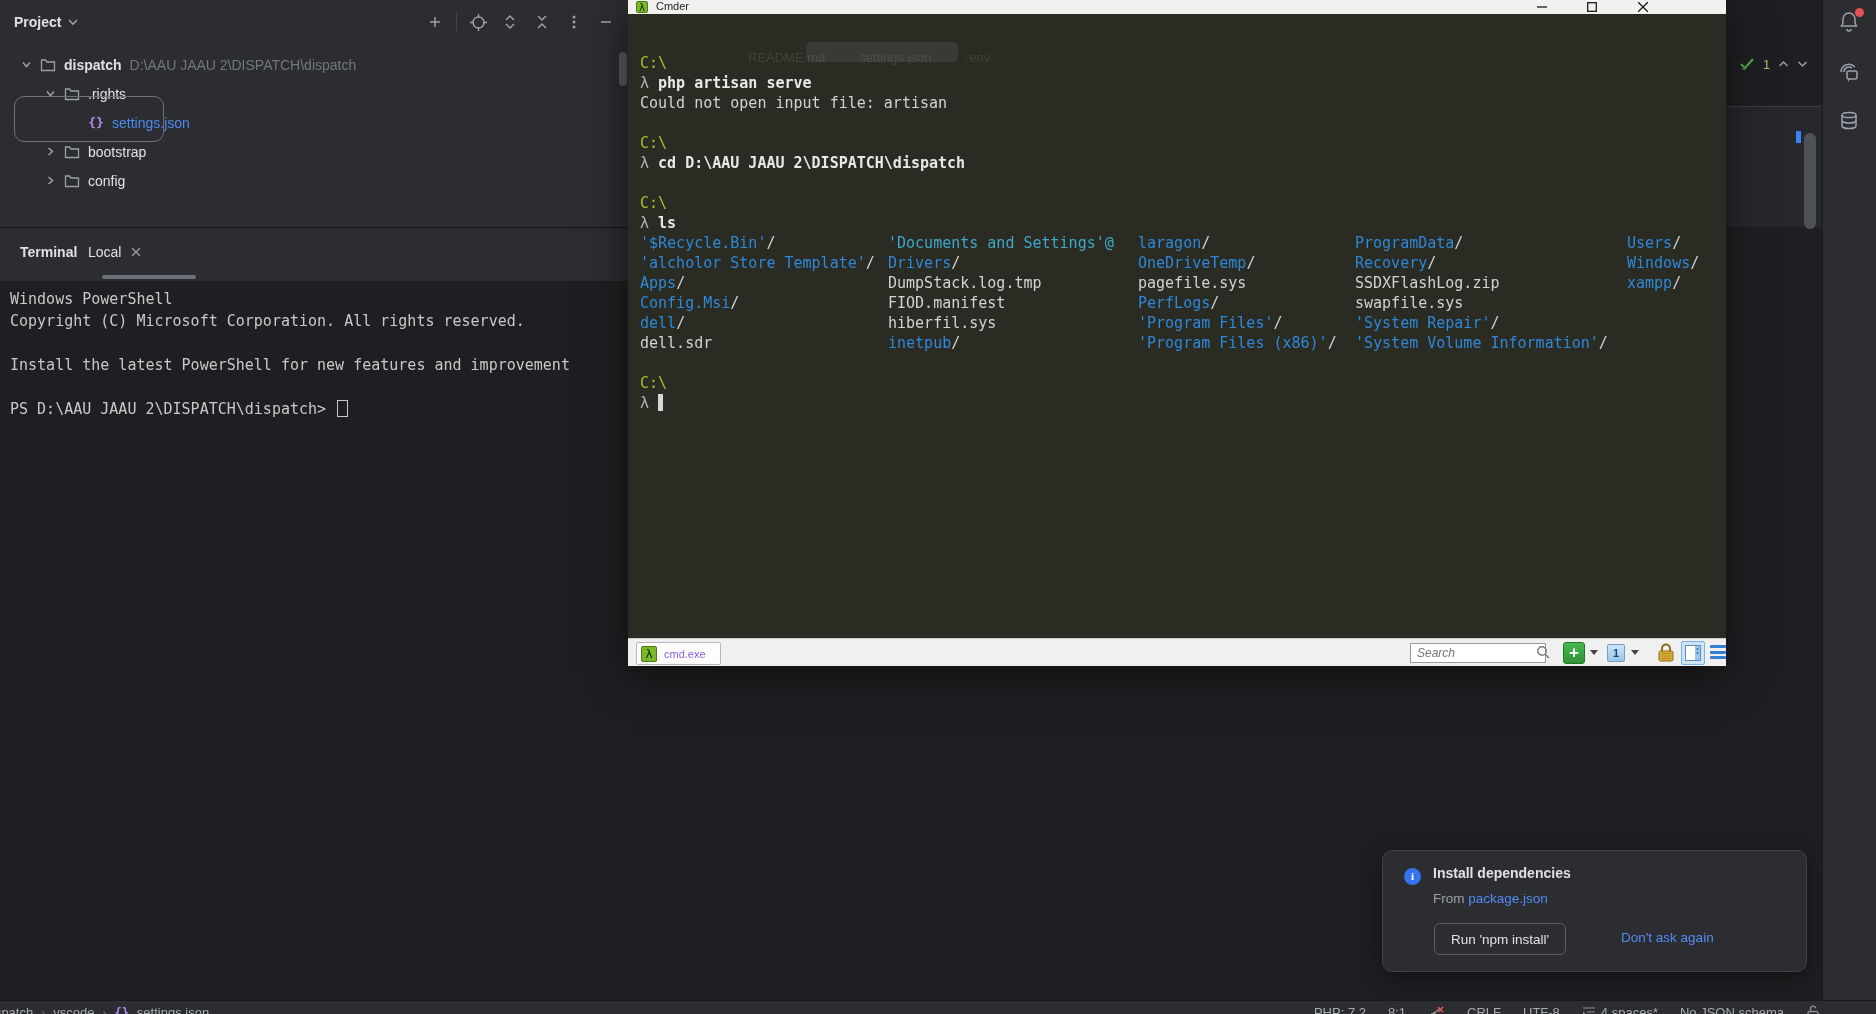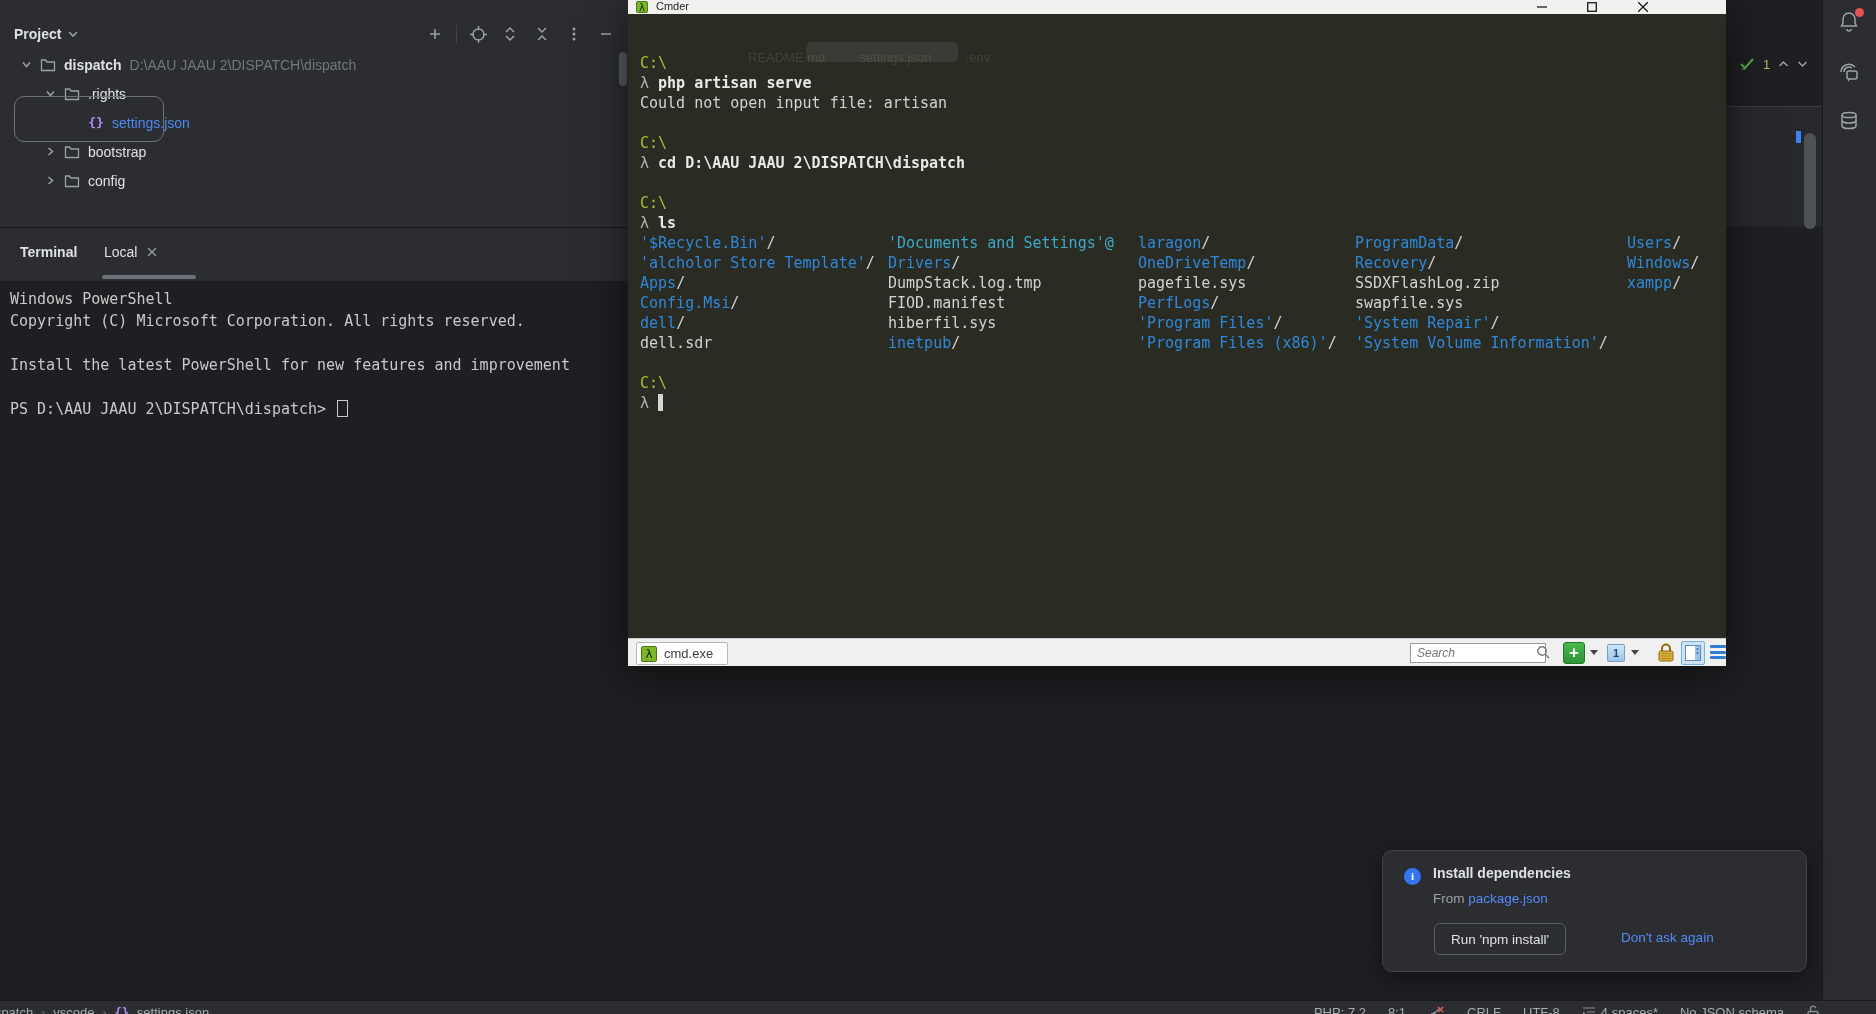--- a/index.html
+++ b/index.html
@@ -2,21 +2,21 @@
 <html><head>
 <meta charset="utf-8">
 <style>
   * { margin:0; padding:0; box-sizing:border-box; }
   html,body { width:1876px; height:1014px; overflow:hidden; }
   body { position:relative; background:#1e1f22; font-family:"Liberation Sans",sans-serif; -webkit-font-smoothing:antialiased; }
   .abs { position:absolute; }
 
   
   #project-panel { left:0; top:0; width:628px; height:227px; background:#2b2d30; overflow:hidden; }
-  #project-header { position:absolute; left:0; top:12px; width:628px; height:44px; display:flex; align-items:center; }
+  #project-header { position:absolute; left:0; top:0; width:628px; height:44px; display:flex; align-items:center; }
   #project-title { margin-left:14px; color:#dfe1e5; font-size:14px; font-weight:700; }
   .hdr-chev { margin-left:6px; }
   #project-toolbar { position:absolute; top:0; height:44px; left:424px; display:flex; align-items:center; gap:10px; color:#9da0a8; }
   .tb-icon { width:22px; height:22px; display:flex; align-items:center; justify-content:center; border-radius:4px; }
   .tb-sep { width:1px; height:18px; background:#43454a; }
   .tree-row { position:relative; height:29px; display:flex; align-items:center; color:#dfe1e5; font-size:14px; white-space:nowrap; }
   #tree { position:absolute; left:0; top:50px; width:628px; }
   .tree-sel { position:absolute; left:16px; right:8px; top:1px; bottom:1px; background:#43454a; border-radius:8px; z-index:0; }
   .tree-row > * { position:relative; z-index:1; }
   .t-chev { width:20px; display:inline-flex; justify-content:center; }
@@ -25,21 +25,21 @@
   .t-path { margin-left:8px; color:#73777d; }
   .t-blue { color:#4d8bf0; }
   .braces { color:#b48af7; font-family:"DejaVu Sans Mono",monospace; font-weight:700; font-size:13px; }
   #ghost-box { left:14px; top:96px; width:150px; height:46px; border:1px solid #6e7176; border-radius:10px; z-index:3; }
   #panel-scroll-thumb { left:619px; top:52px; width:8px; height:34px; background:#56595f; border-radius:4px; z-index:4; }
 
   
   #terminal-panel { left:0; top:227px; width:628px; height:773px; background:#1e1f22; border-top:1px solid #16171a; }
   #terminal-header { position:absolute; left:0; top:0; width:628px; height:53px; background:#2b2d30; }
   #terminal-title { position:absolute; left:20px; top:16px; font-size:14px; font-weight:700; color:#dfe1e5; }
-  #terminal-tab { position:absolute; left:104px; top:16px; font-size:14px; color:#dfe1e5; display:flex; gap:10px; align-items:center; }
+  #terminal-tab { position:absolute; left:88px; top:16px; font-size:14px; color:#dfe1e5; display:flex; gap:10px; align-items:center; }
   #tab-underline { position:absolute; left:102px; top:47px; width:94px; height:4px; background:#6c707a; border-radius:2px; }
   #ps-output { position:absolute; left:10px; top:60px; font-family:"DejaVu Sans Mono",monospace; font-size:15px; line-height:22px; color:#c9c9c9; white-space:pre; }
   .ps-cursor { display:inline-block; width:11px; height:17px; border:1px solid #c9c9c9; vertical-align:-3px; margin-left:2px; }
 
   
   #cmder { left:628px; top:0; width:1098px; height:666px; box-shadow:0 10px 40px rgba(0,0,0,.55); z-index:10; }
   #cmder-titlebar { position:absolute; left:0; top:0; width:1098px; height:14px; background:#f2f1ef; display:flex; align-items:center; }
   #cmder-badge { position:absolute; left:8px; top:1px; width:12px; height:12px; background:#7cb72a; border:1px solid #4e7718; border-radius:2px; color:#10250a; font-size:10px; line-height:11px; text-align:center; font-family:"DejaVu Sans Mono",monospace; }
   #cmder-title { position:absolute; left:28px; top:0px; font-size:11px; color:#222; }
   .cap-btn { position:absolute; top:0; width:34px; height:13px; display:flex; align-items:center; justify-content:center; }
@@ -55,21 +55,21 @@
   .c-dir { color:#2f87d8; }
   .c-link { color:#3fa8c8; }
   .c-file { color:#d2d2d2; }
   .c-suffix { color:#d2d2d2; }
   #c-listing { position:relative; height:120px; }
   .ls-col { position:absolute; top:0; }
   .c-cursor { display:inline-block; width:5px; height:17px; background:#d6d6d6; vertical-align:-3px; }
   #cmder-statusbar { position:absolute; left:0; top:638px; width:1098px; height:28px; background:#f0f0f0; border-top:1px solid #c9c9c9; }
   #cmd-tab { position:absolute; left:8px; top:3px; height:23px; background:#fdfdfd; border:1px solid #b7b7b7; border-radius:2px; display:flex; align-items:center; padding:0 14px 0 4px; gap:7px; }
   #cmd-tab-badge { width:16px; height:16px; background:#7cb72a; border:1px solid #4e7718; border-radius:2px; color:#10250a; font-size:12px; line-height:14px; text-align:center; font-family:"DejaVu Sans Mono",monospace; }
-  #cmd-tab-label { font-size:13px; color:#404040; }
+  #cmd-tab-label { font-size:11px; color:#8b5cf6; }
   #cmder-search { position:absolute; left:782px; top:4px; width:136px; height:20px; background:#fff; border:1px solid #9a9a9a; font-style:italic; font-size:12px; color:#4d7c0f; padding:0 22px 0 6px; }
   #search-mag { position:absolute; left:908px; top:6px; }
   .cm-dd { position:absolute; top:11px; width:0; height:0; border-left:4px solid transparent; border-right:4px solid transparent; border-top:5px solid #444; }
   #cm-new-btn { position:absolute; left:935px; top:3px; width:22px; height:22px; background:linear-gradient(#49b84f,#2f9435); border:1px solid #1f7a24; border-radius:3px; color:#fff; font-size:17px; font-weight:700; line-height:19px; text-align:center; }
   #cm-win-btn { position:absolute; left:979px; top:5px; width:18px; height:18px; background:linear-gradient(#cfe6fa,#9cc4e8); border:1px solid #6f9fcb; border-radius:2px; color:#174a7c; font-size:11px; font-weight:700; line-height:16px; text-align:center; }
   #cm-lock { position:absolute; left:1029px; top:4px; }
   #cm-layout { position:absolute; left:1053px; top:2px; width:24px; height:24px; background:#cfe3f6; border:1px solid #7ab0e0; border-radius:2px; display:flex; align-items:center; justify-content:center; }
   #cm-menu { position:absolute; left:1082px; top:6px; width:16px; height:14px; display:flex; flex-direction:column; justify-content:space-between; }
   #cm-menu i { display:block; height:3px; background:#2f7fd6; border-radius:1px; }
 

